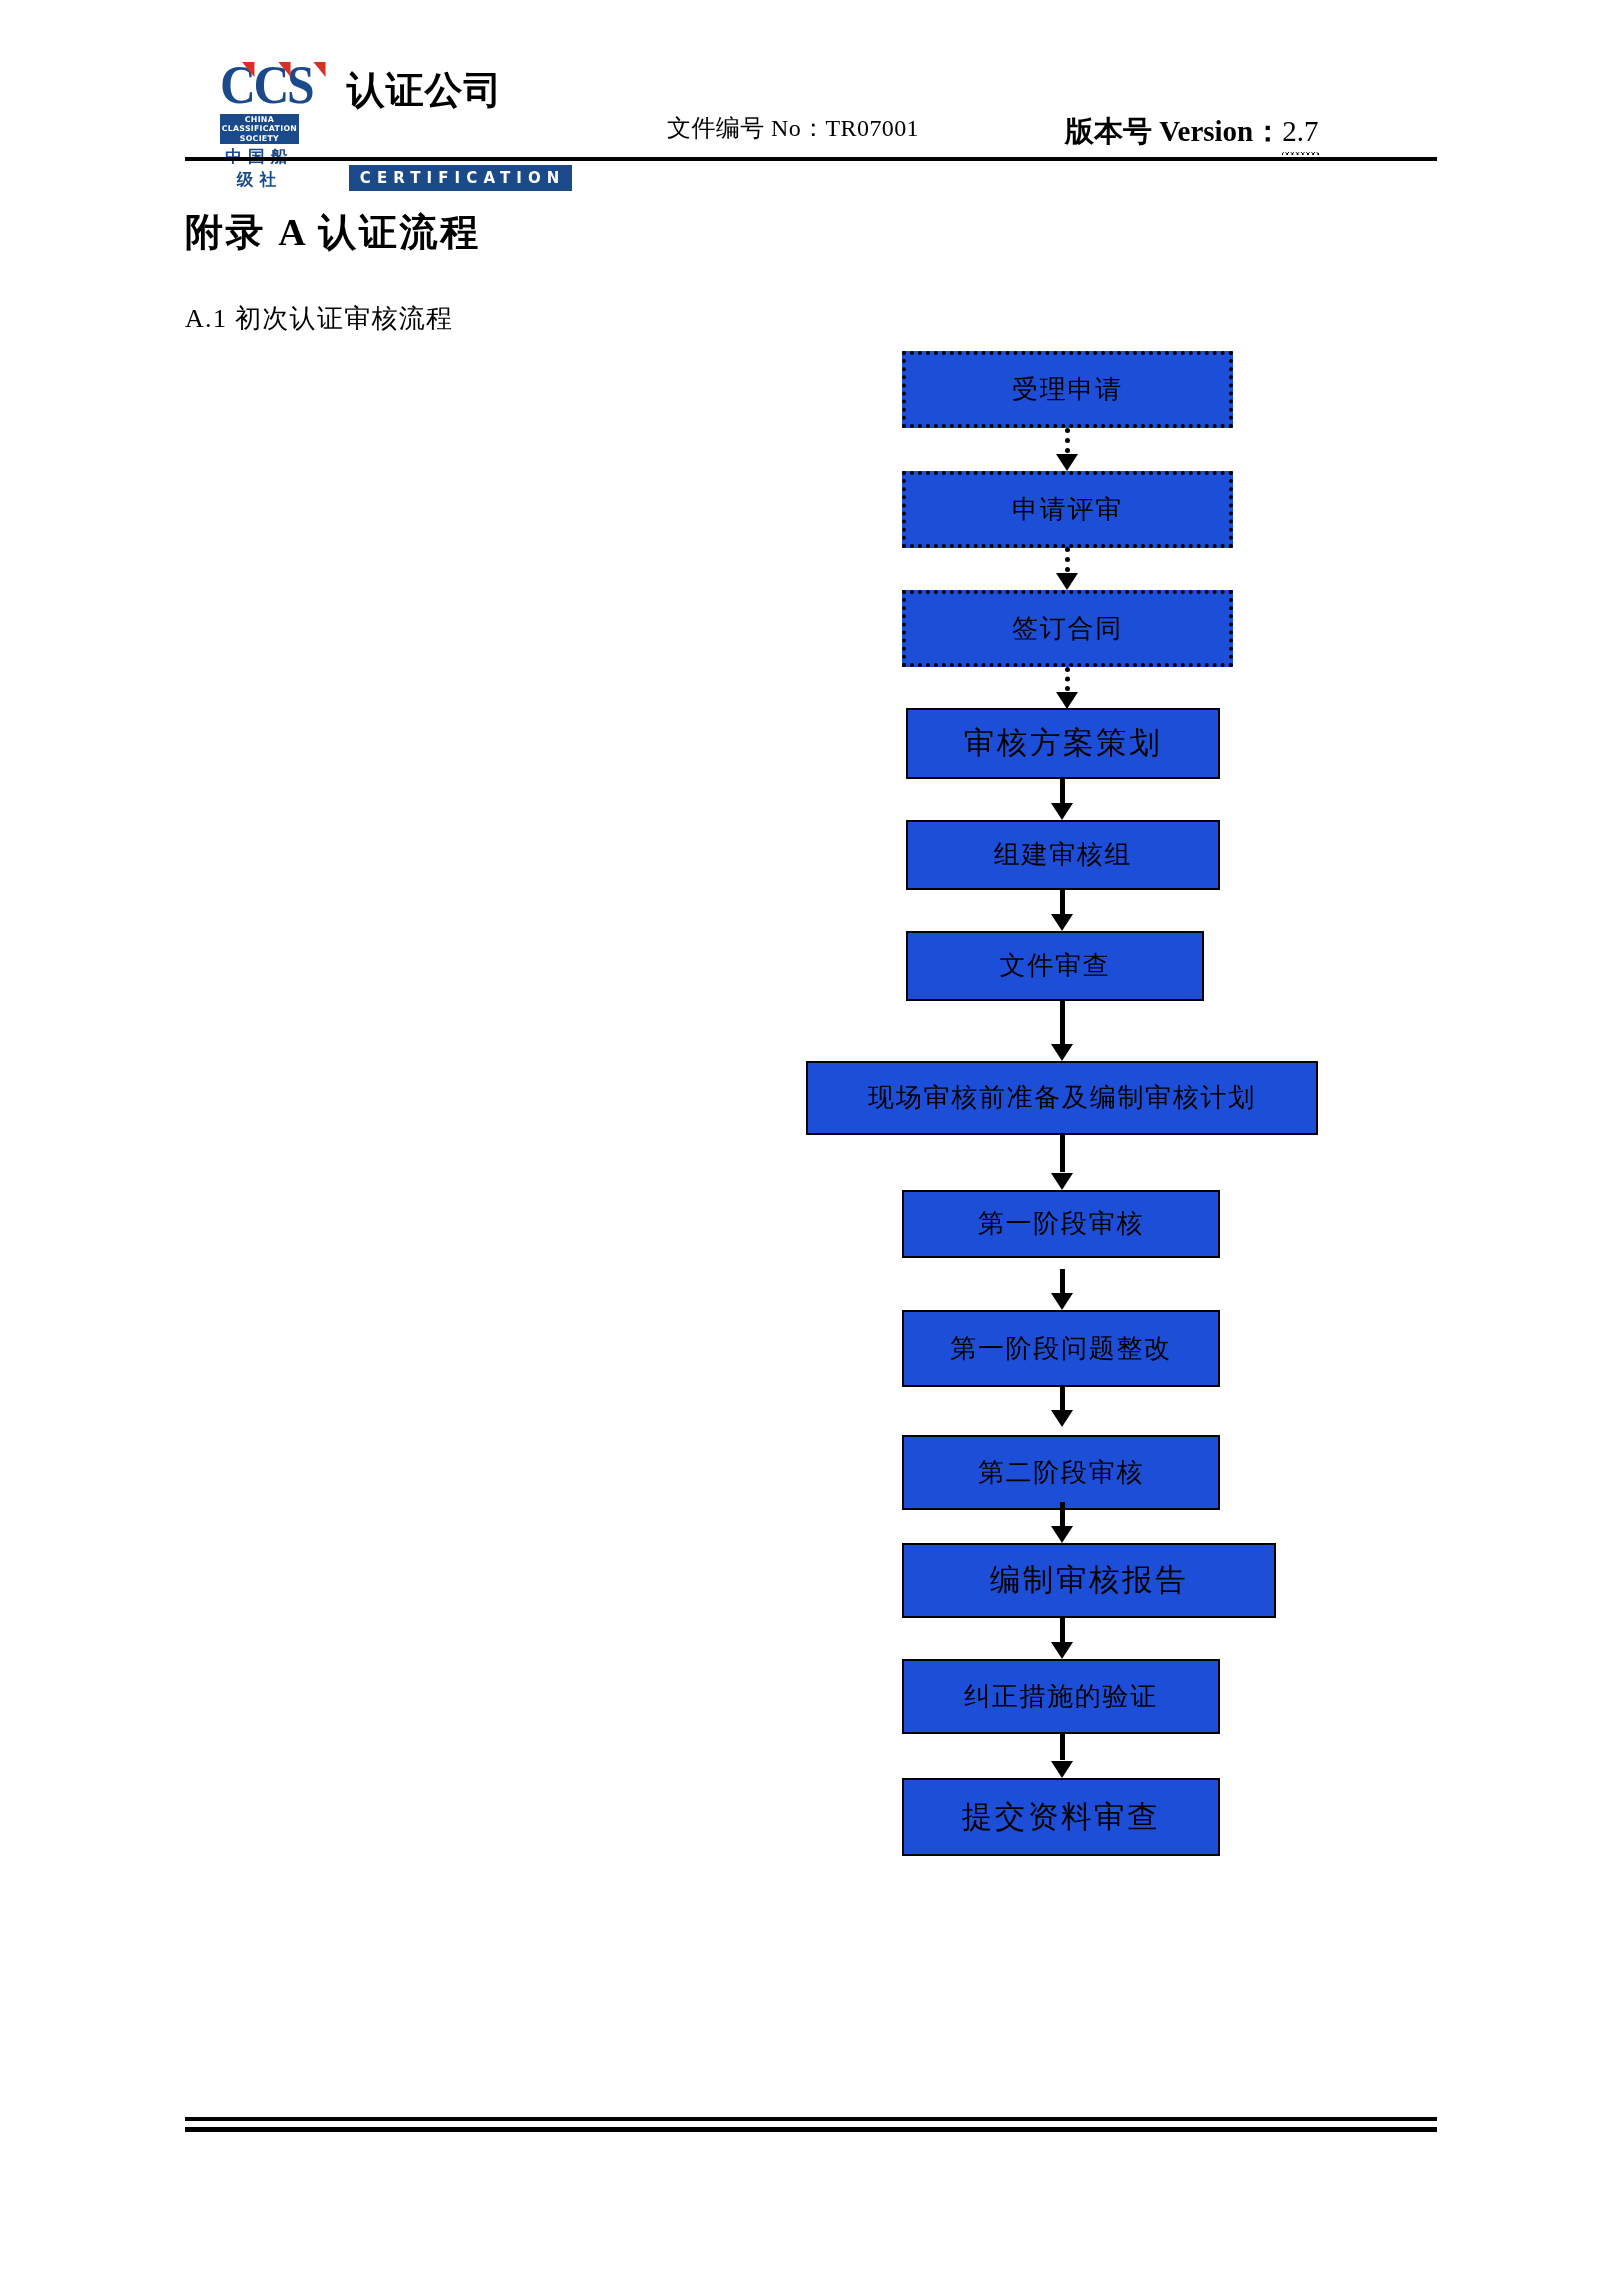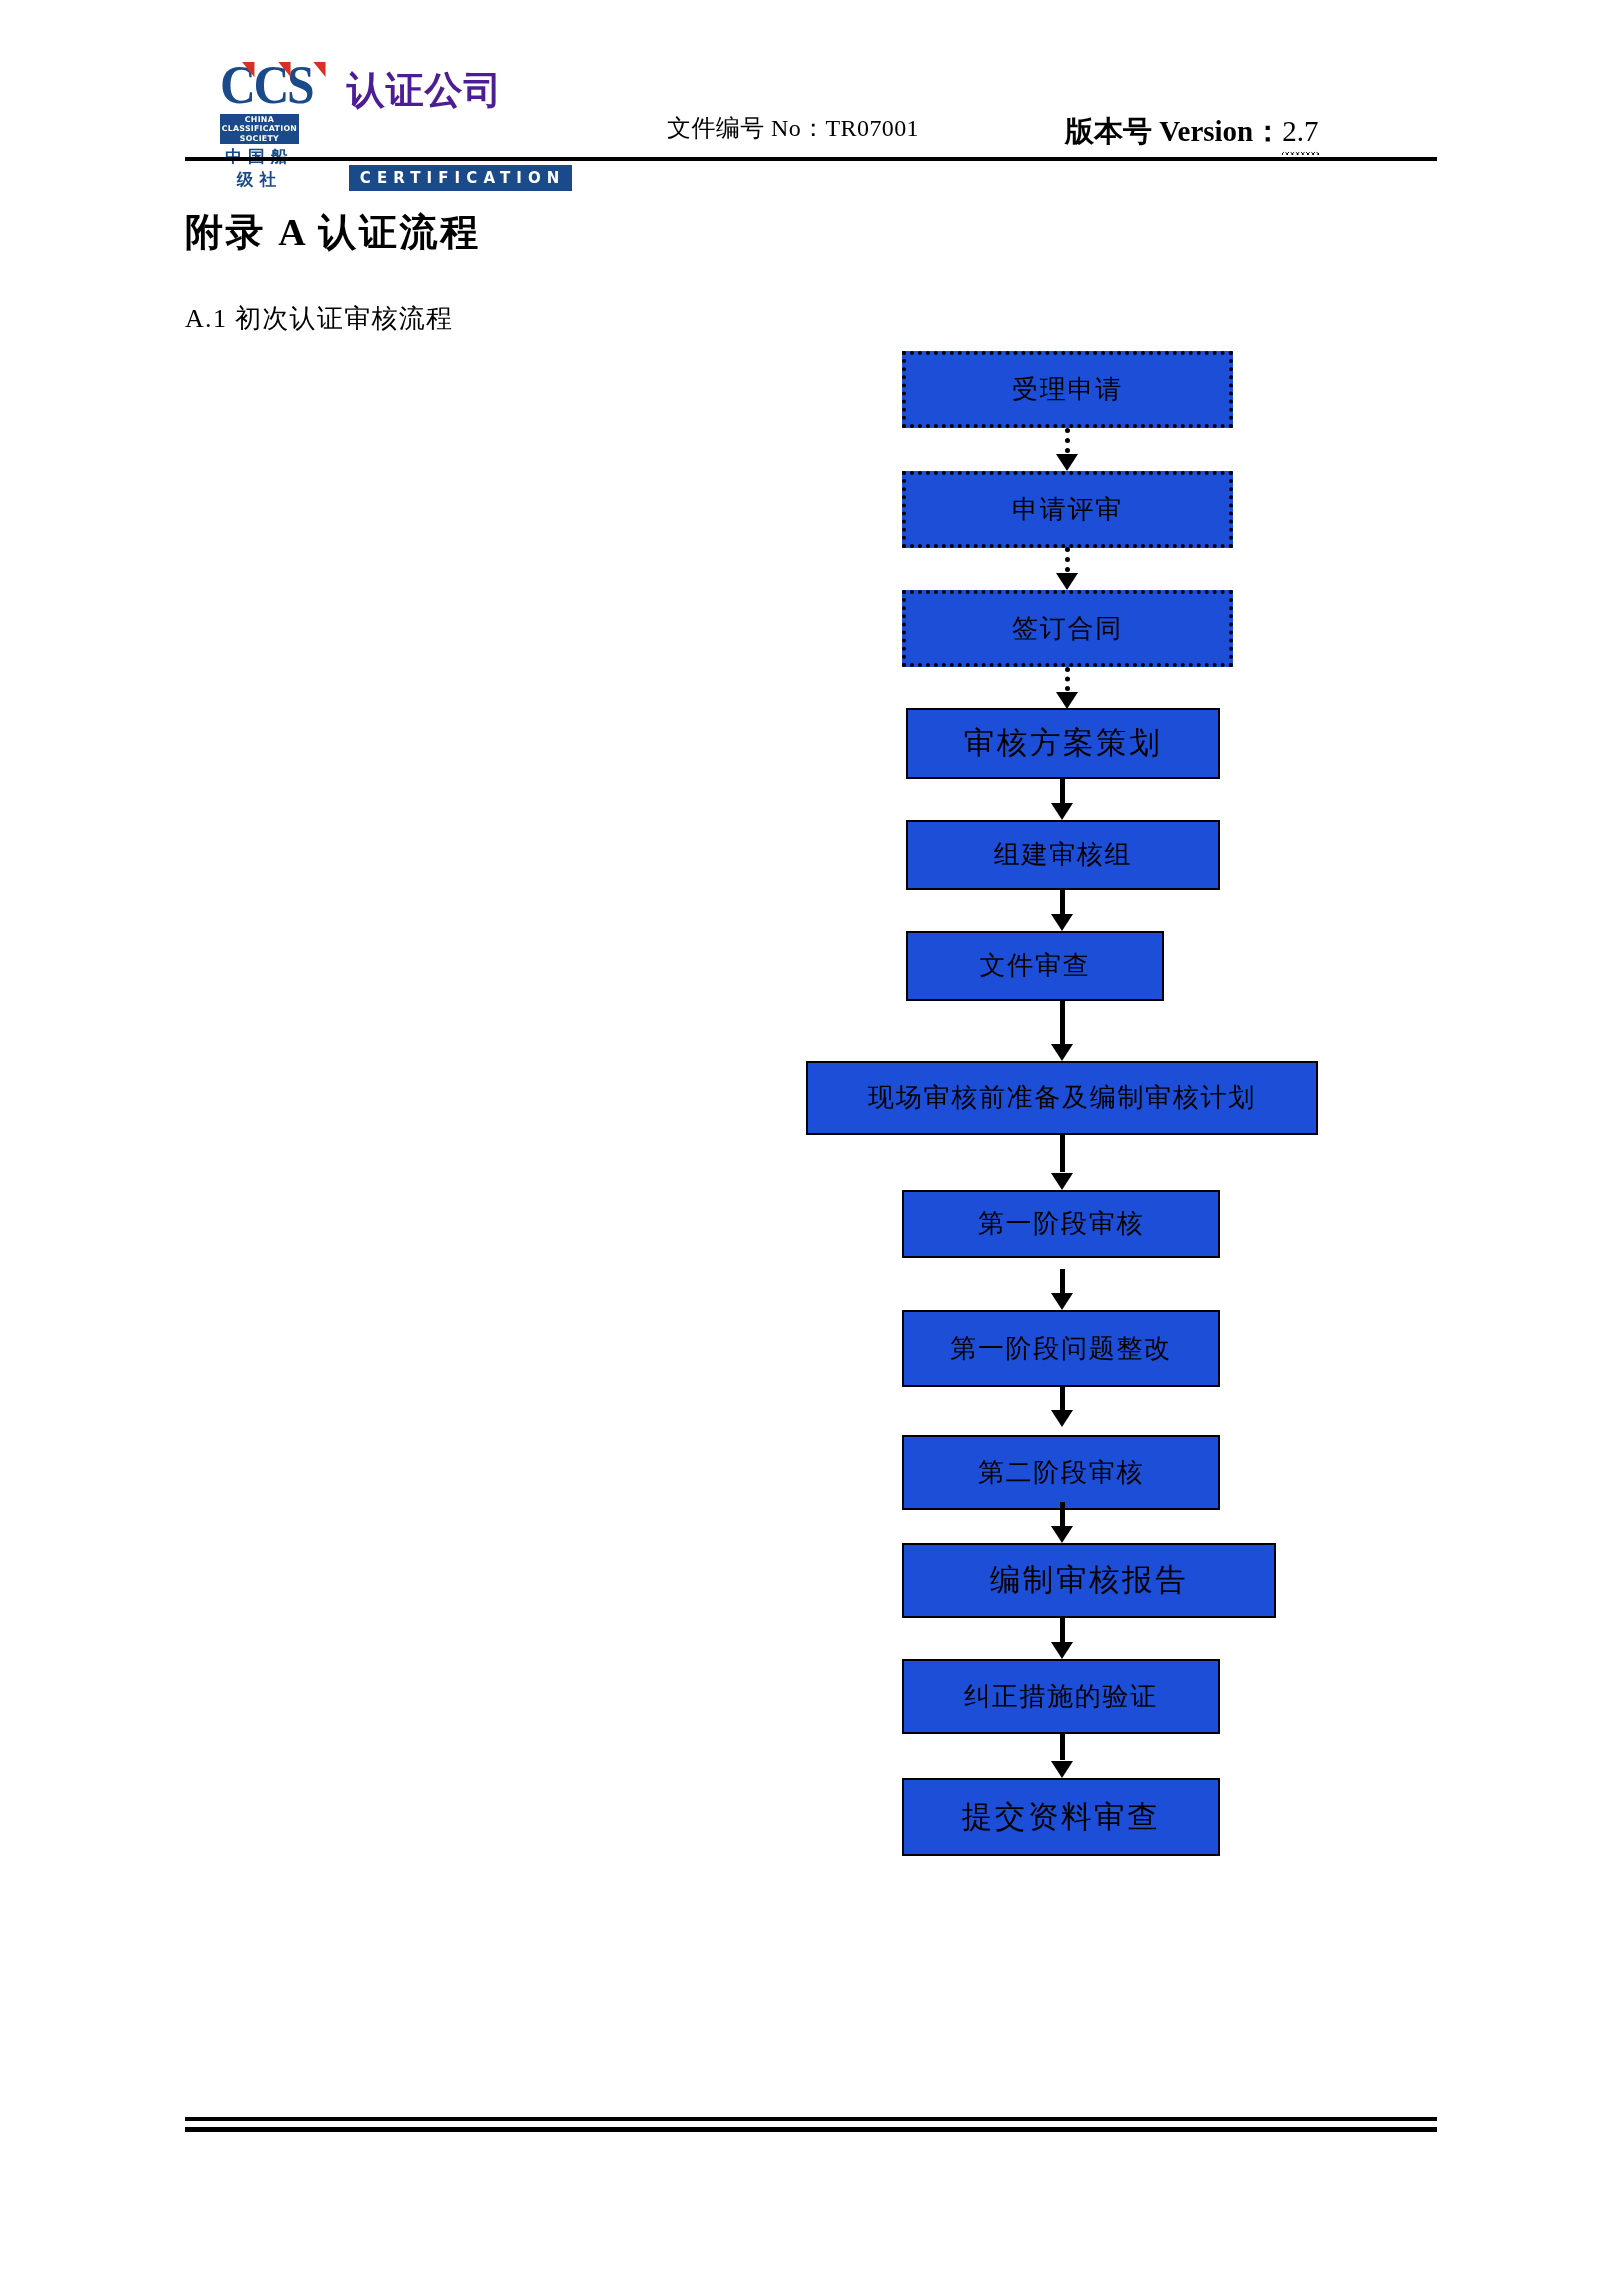--- a/index.html
+++ b/index.html
@@ -61,21 +61,21 @@
     clip-path: polygon(0 0, 100% 0, 100% 100%);
   }
   .w1 { left: 23.5px; }
   .w2 { left: 63px; }
   .w3 { left: 101px; }
   .logo-cn {
     font-family: "DejaVu Sans", sans-serif;
     font-weight: bold;
     font-size: 38px;
     line-height: 44px;
-    color: #4c1d95;
+    color: #000000;
     margin-left: 10.5px;
     letter-spacing: 0.9px;
   }
   .logo-bottom {
     display: flex;
     align-items: flex-end;
     margin-top: 1.7px;
     gap: 40px;
   }
   .logo-left-block { width: 138px; }
@@ -319,21 +319,21 @@
     </div>
 
     <div class="node solid" style="left:906px; top:820px; width:314px; height:70px;">
       <span class="label">组建审核组</span>
     </div>
     <div class="arrow" style="left:1060px; top:890px; height:41px;">
       <div class="shaft" style="height:23.5px;"></div>
         <div class="head"></div>
     </div>
 
-    <div class="node solid" style="left:906px; top:931px; width:258px; height:70px;">
+    <div class="node solid" style="left:906px; top:931px; width:298px; height:70px;">
       <span class="label">文件审查</span>
     </div>
     <div class="arrow" style="left:1060px; top:1000px; height:61px;">
       <div class="shaft" style="height:44px;"></div>
         <div class="head"></div>
     </div>
 
     <div class="node solid" style="left:806px; top:1061px; width:512px; height:74px;">
       <span class="label">现场审核前准备及编制审核计划</span>
     </div>

